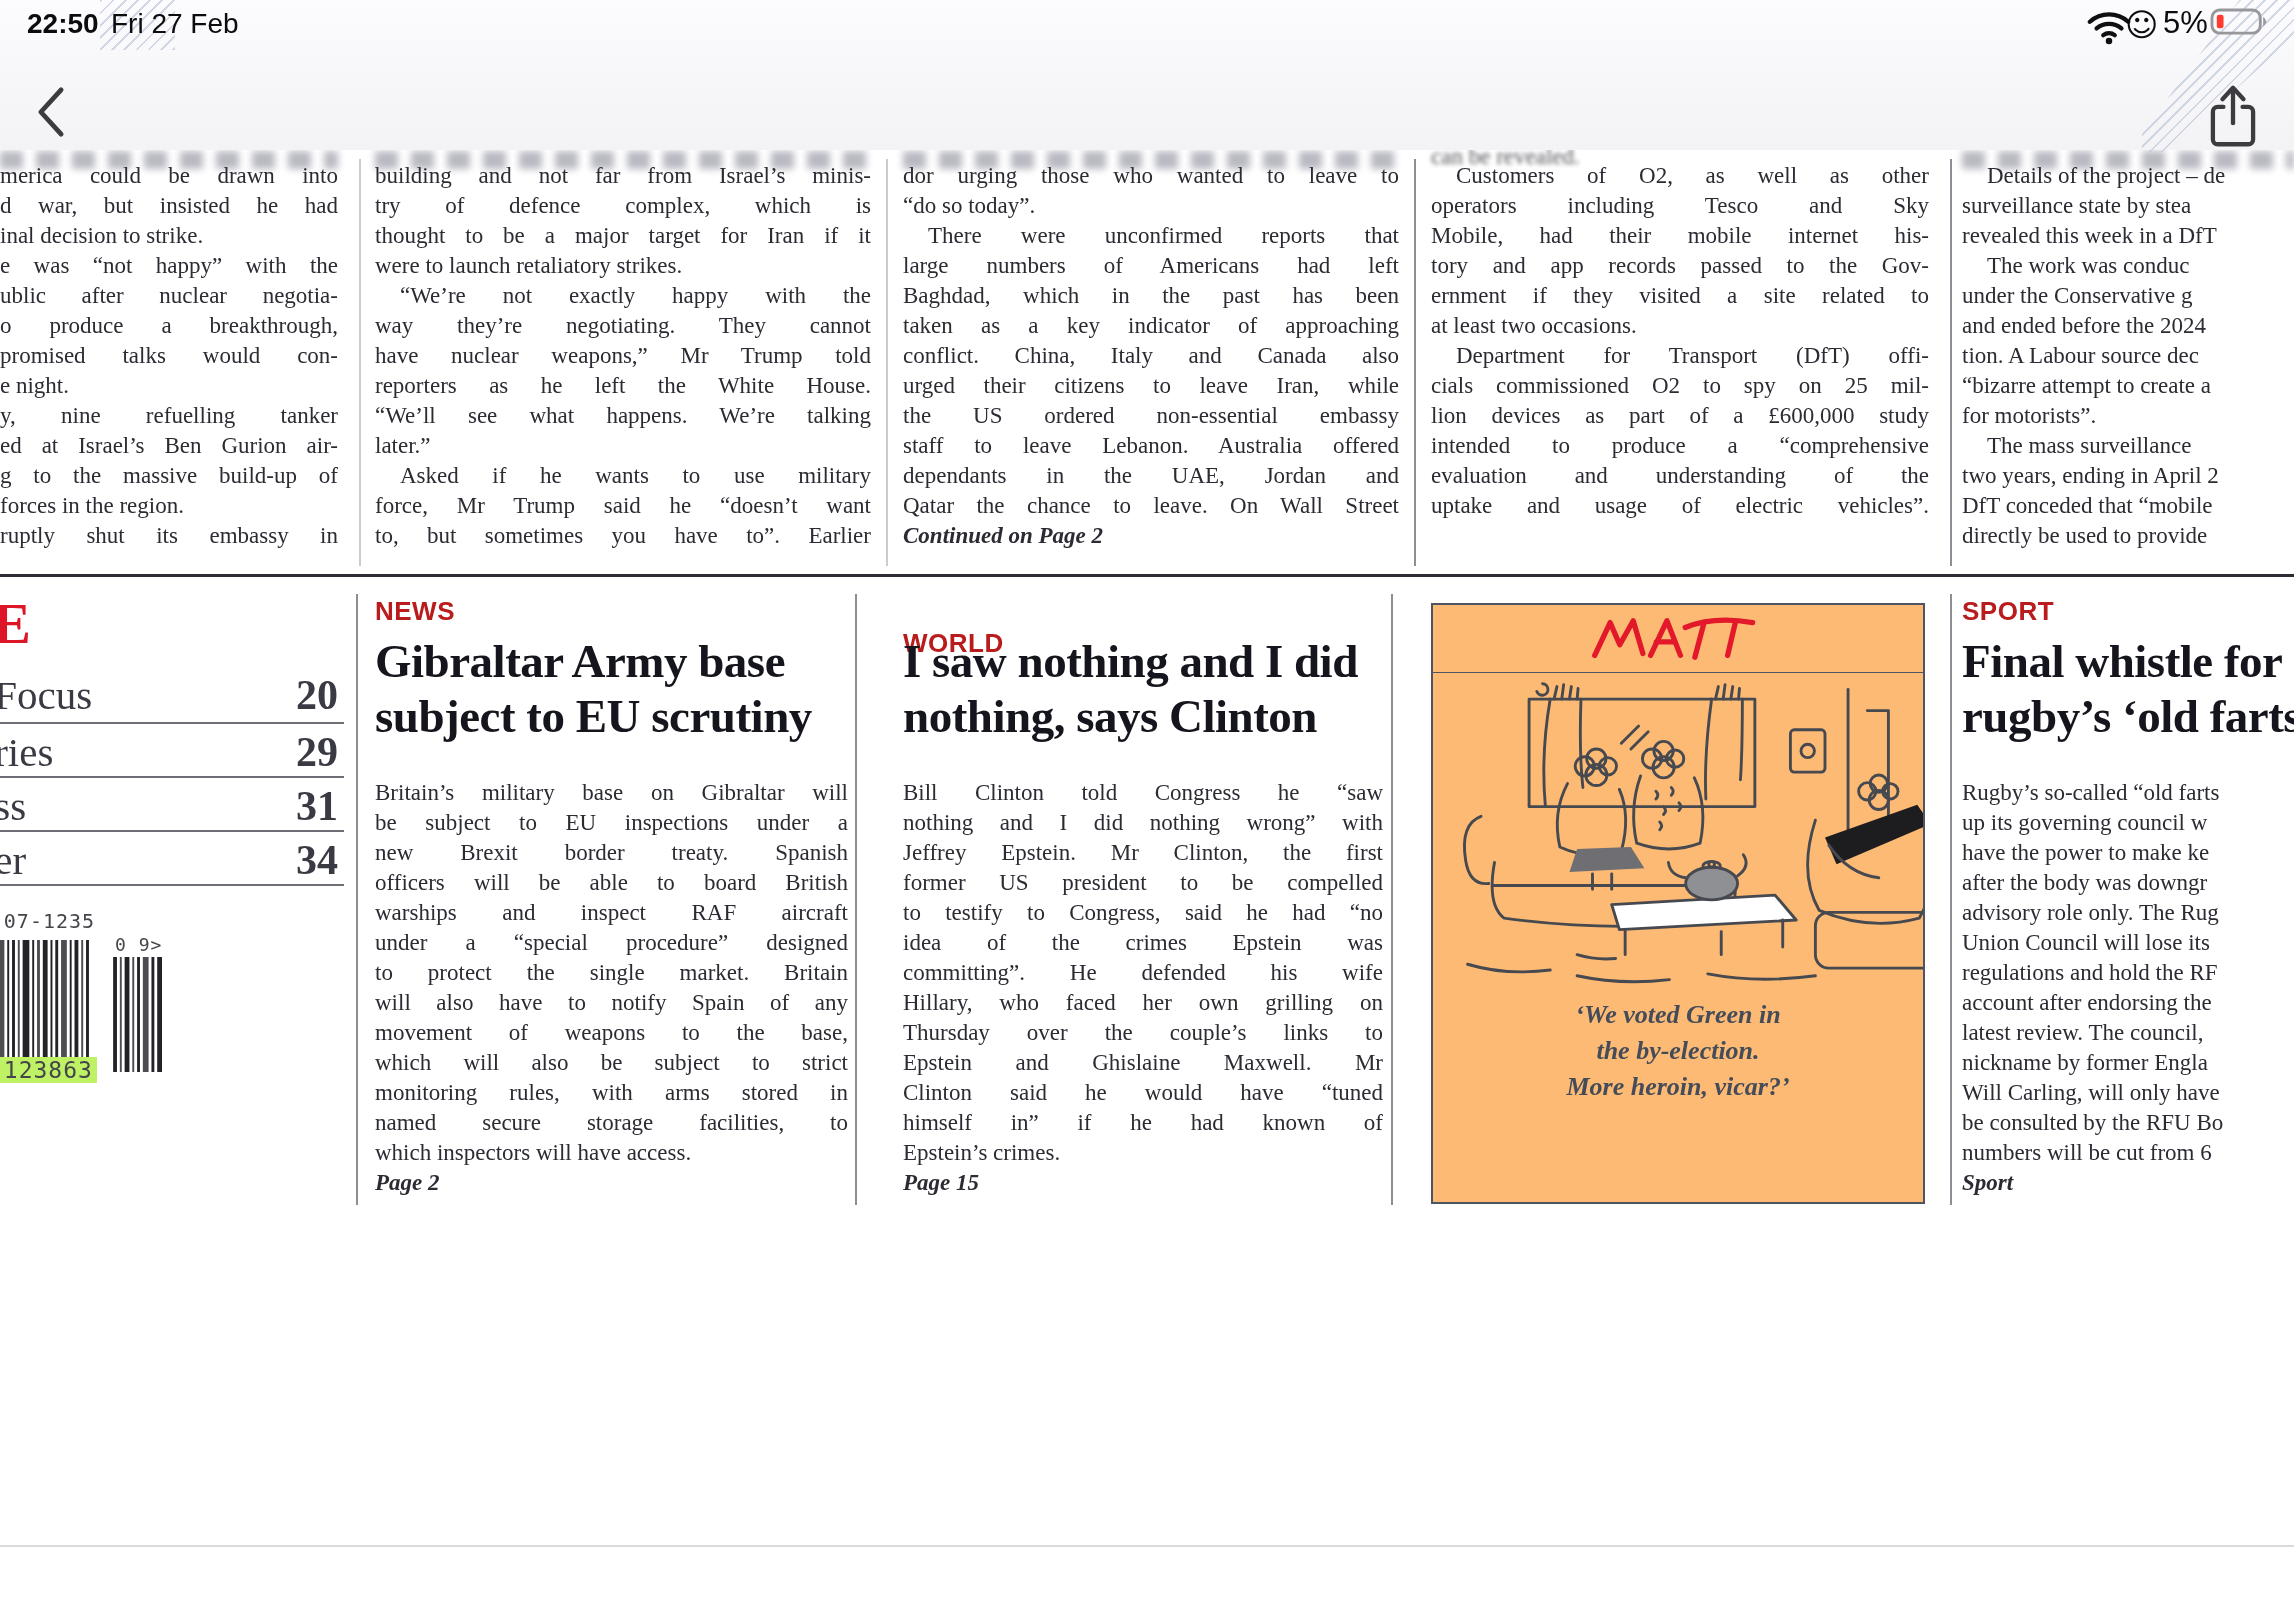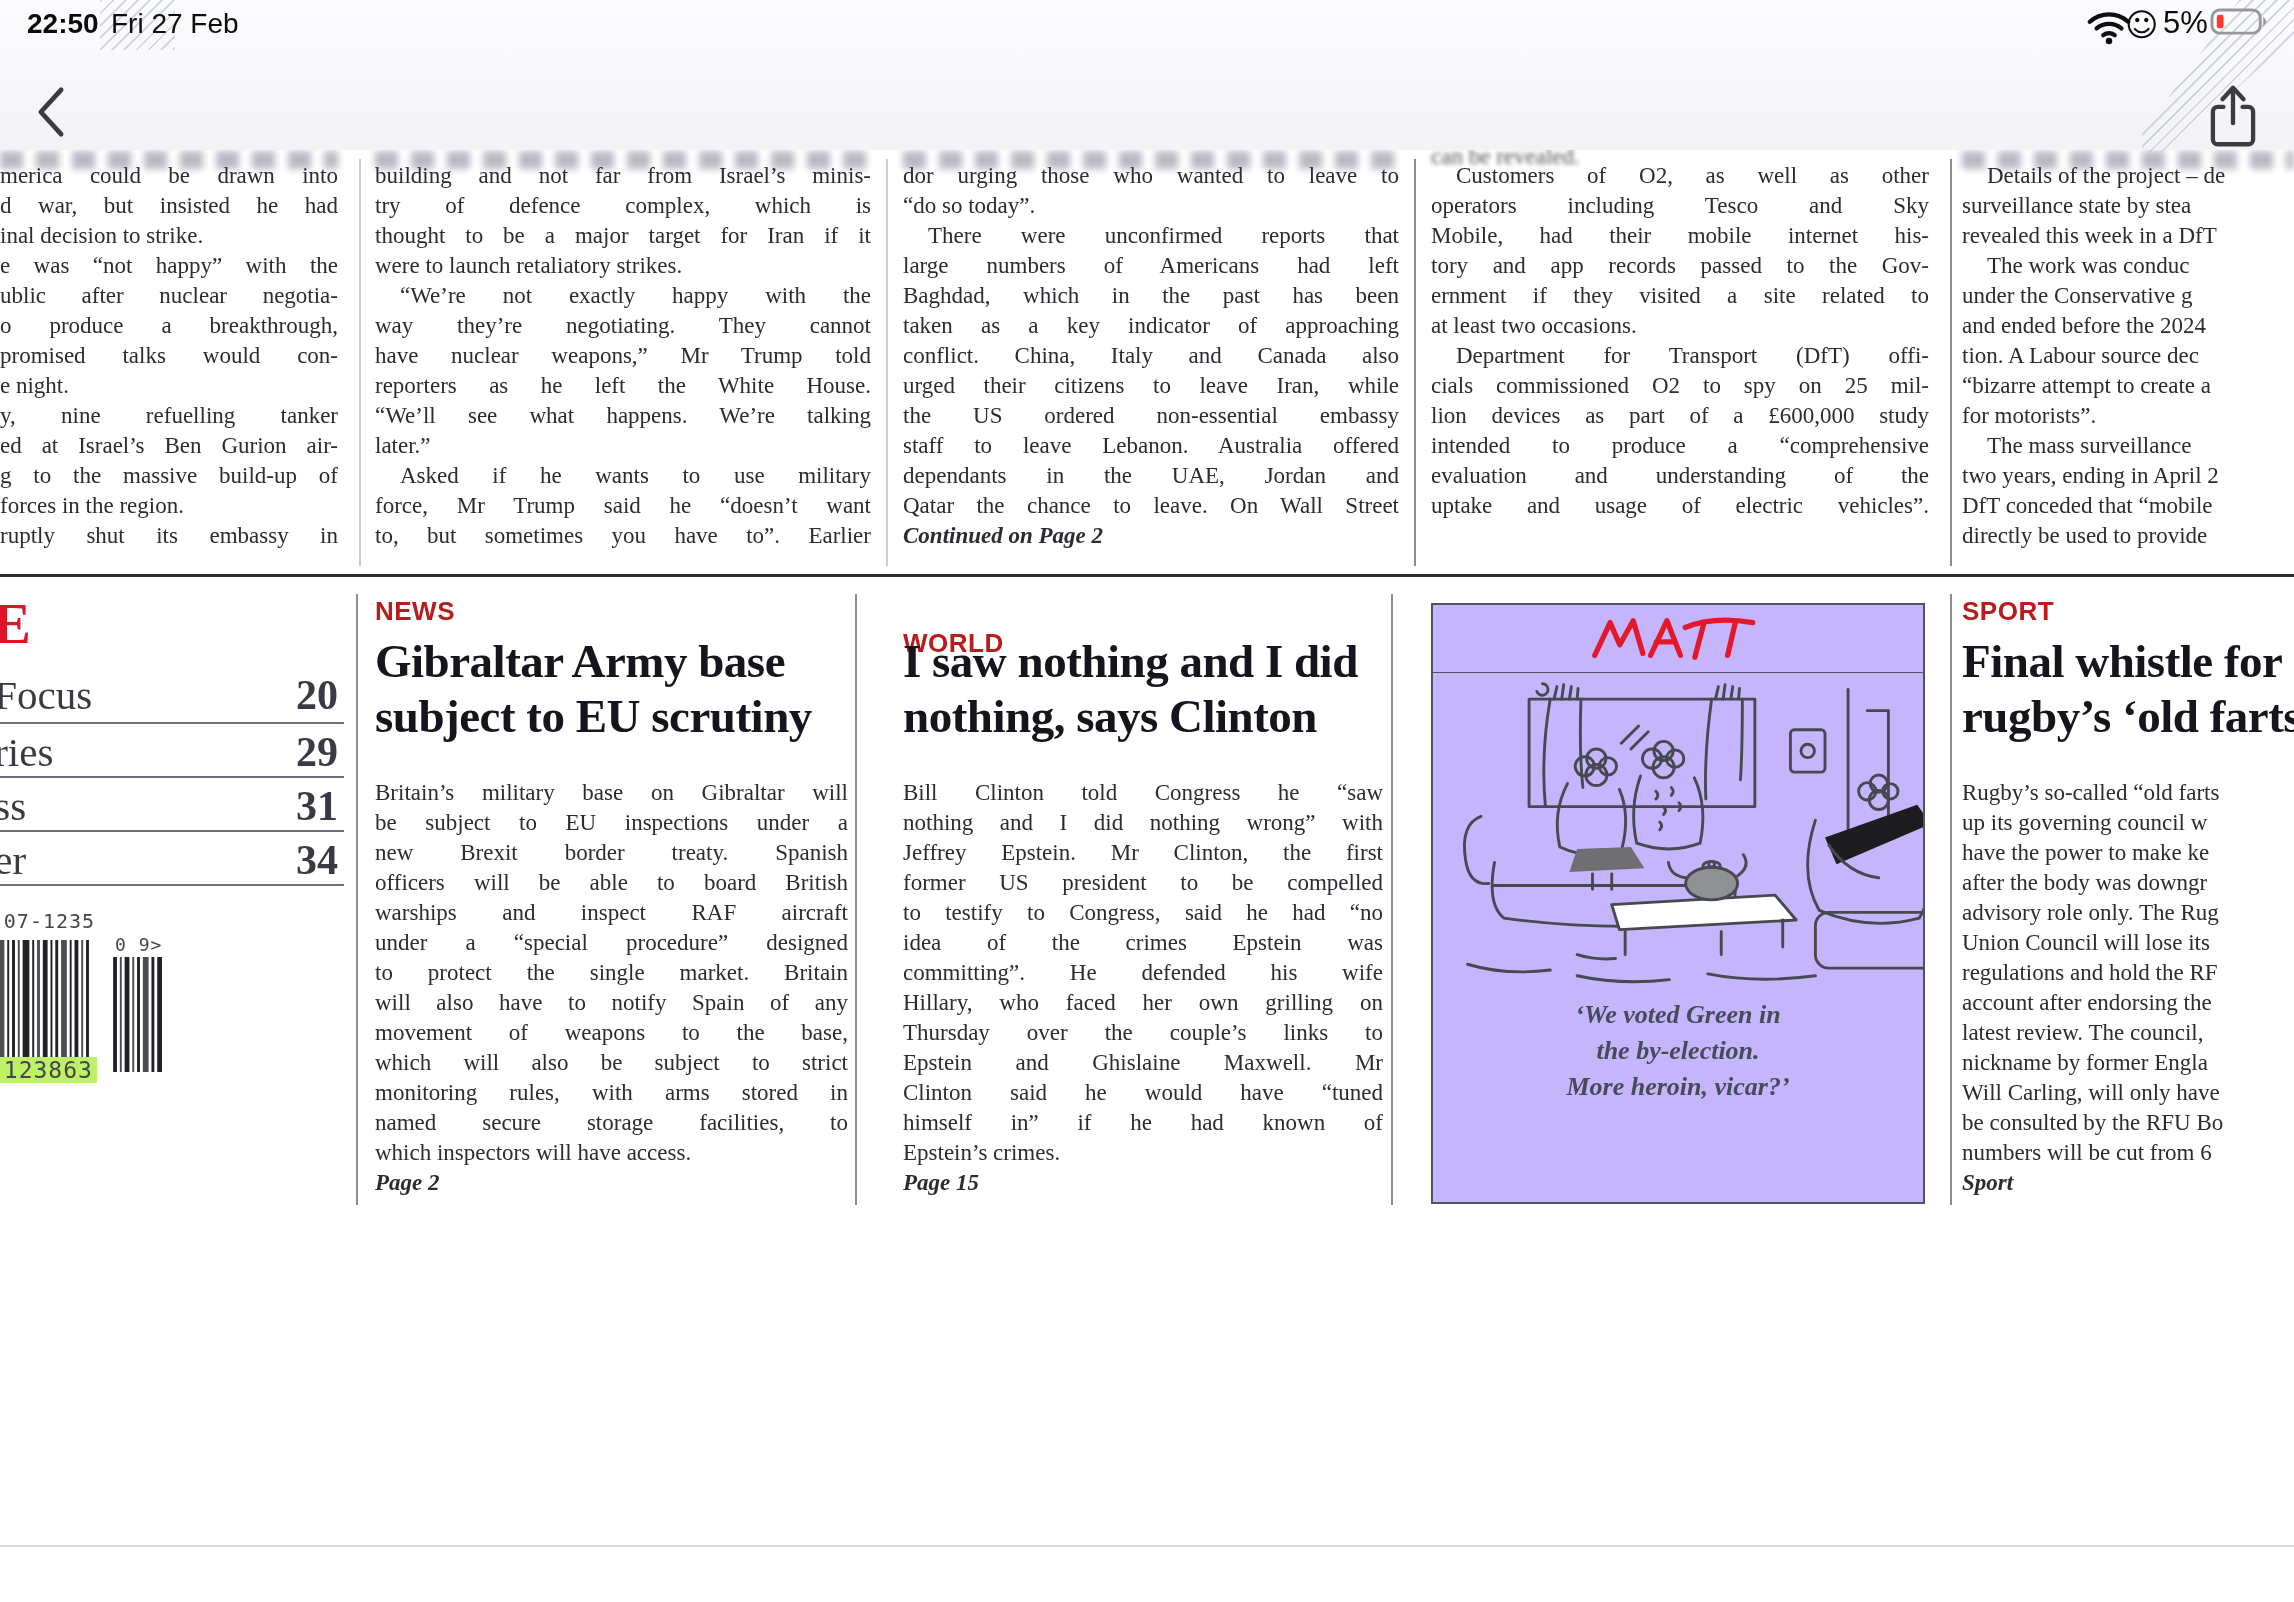--- a/index.html
+++ b/index.html
@@ -29,21 +29,21 @@
   .hl{font-weight:bold;font-size:47px;line-height:55px;letter-spacing:-0.5px;color:#15151d;white-space:nowrap;}
   .headline{position:absolute;overflow:hidden;}
   
   .idx-letter{position:absolute;font-weight:bold;font-size:58px;color:#dc1626;}
   .idx-row{position:absolute;left:0;width:338px;height:50px;}
   .idx-label{position:absolute;left:-5.8px;font-size:41px;color:#3a3a44;}
   .idx-num{position:absolute;right:0;font-size:42px;font-weight:bold;color:#3a3a44;}
   .idx-rule{position:absolute;left:0;width:344px;height:2.4px;background:#6e6e76;}
   .bc-label{position:absolute;font-family:"DejaVu Sans Mono",monospace;font-weight:normal;font-size:20px;color:#45454b;letter-spacing:1px;}
   
-  .cartoon-box{position:absolute;left:1431px;top:603px;width:490px;height:597px;border:2.9px solid #4e5560;background:#c4b5fd;}
+  .cartoon-box{position:absolute;left:1431px;top:603px;width:490px;height:597px;border:2.9px solid #4e5560;background:#fdba74;}
   .cartoon-top{position:absolute;left:0;top:0;width:490px;height:67px;border-bottom:1.9px solid #4e5560;}
   .capline{font-size:26px;line-height:36px;font-weight:bold;font-style:italic;color:#454c59;text-align:center;}
 </style>
 </head>
 <body>
 
 <div class="canvas">
 
   <div>
 

